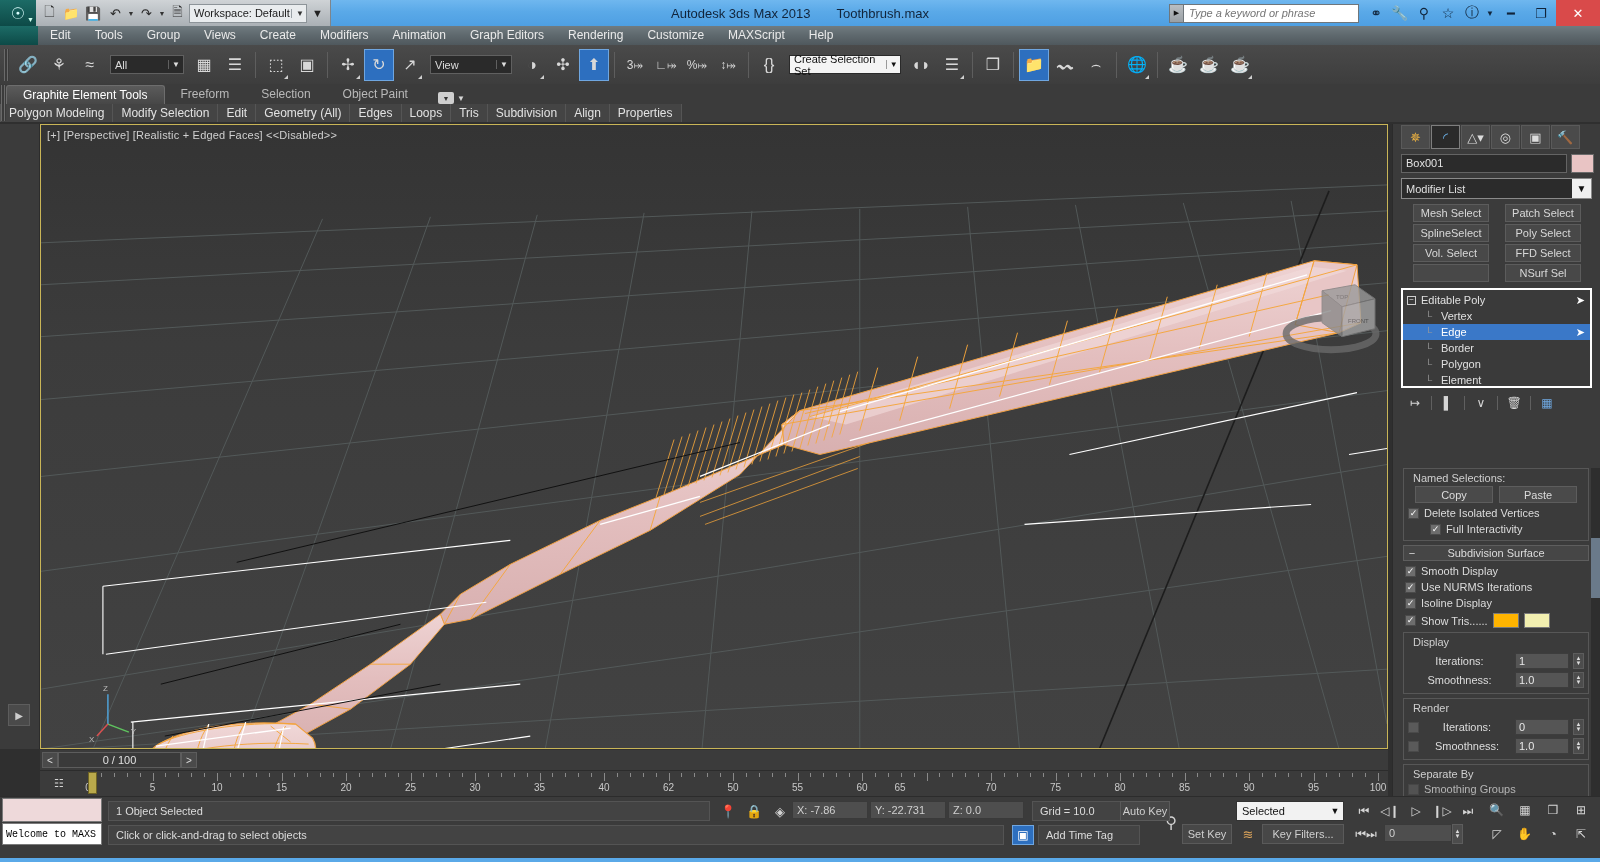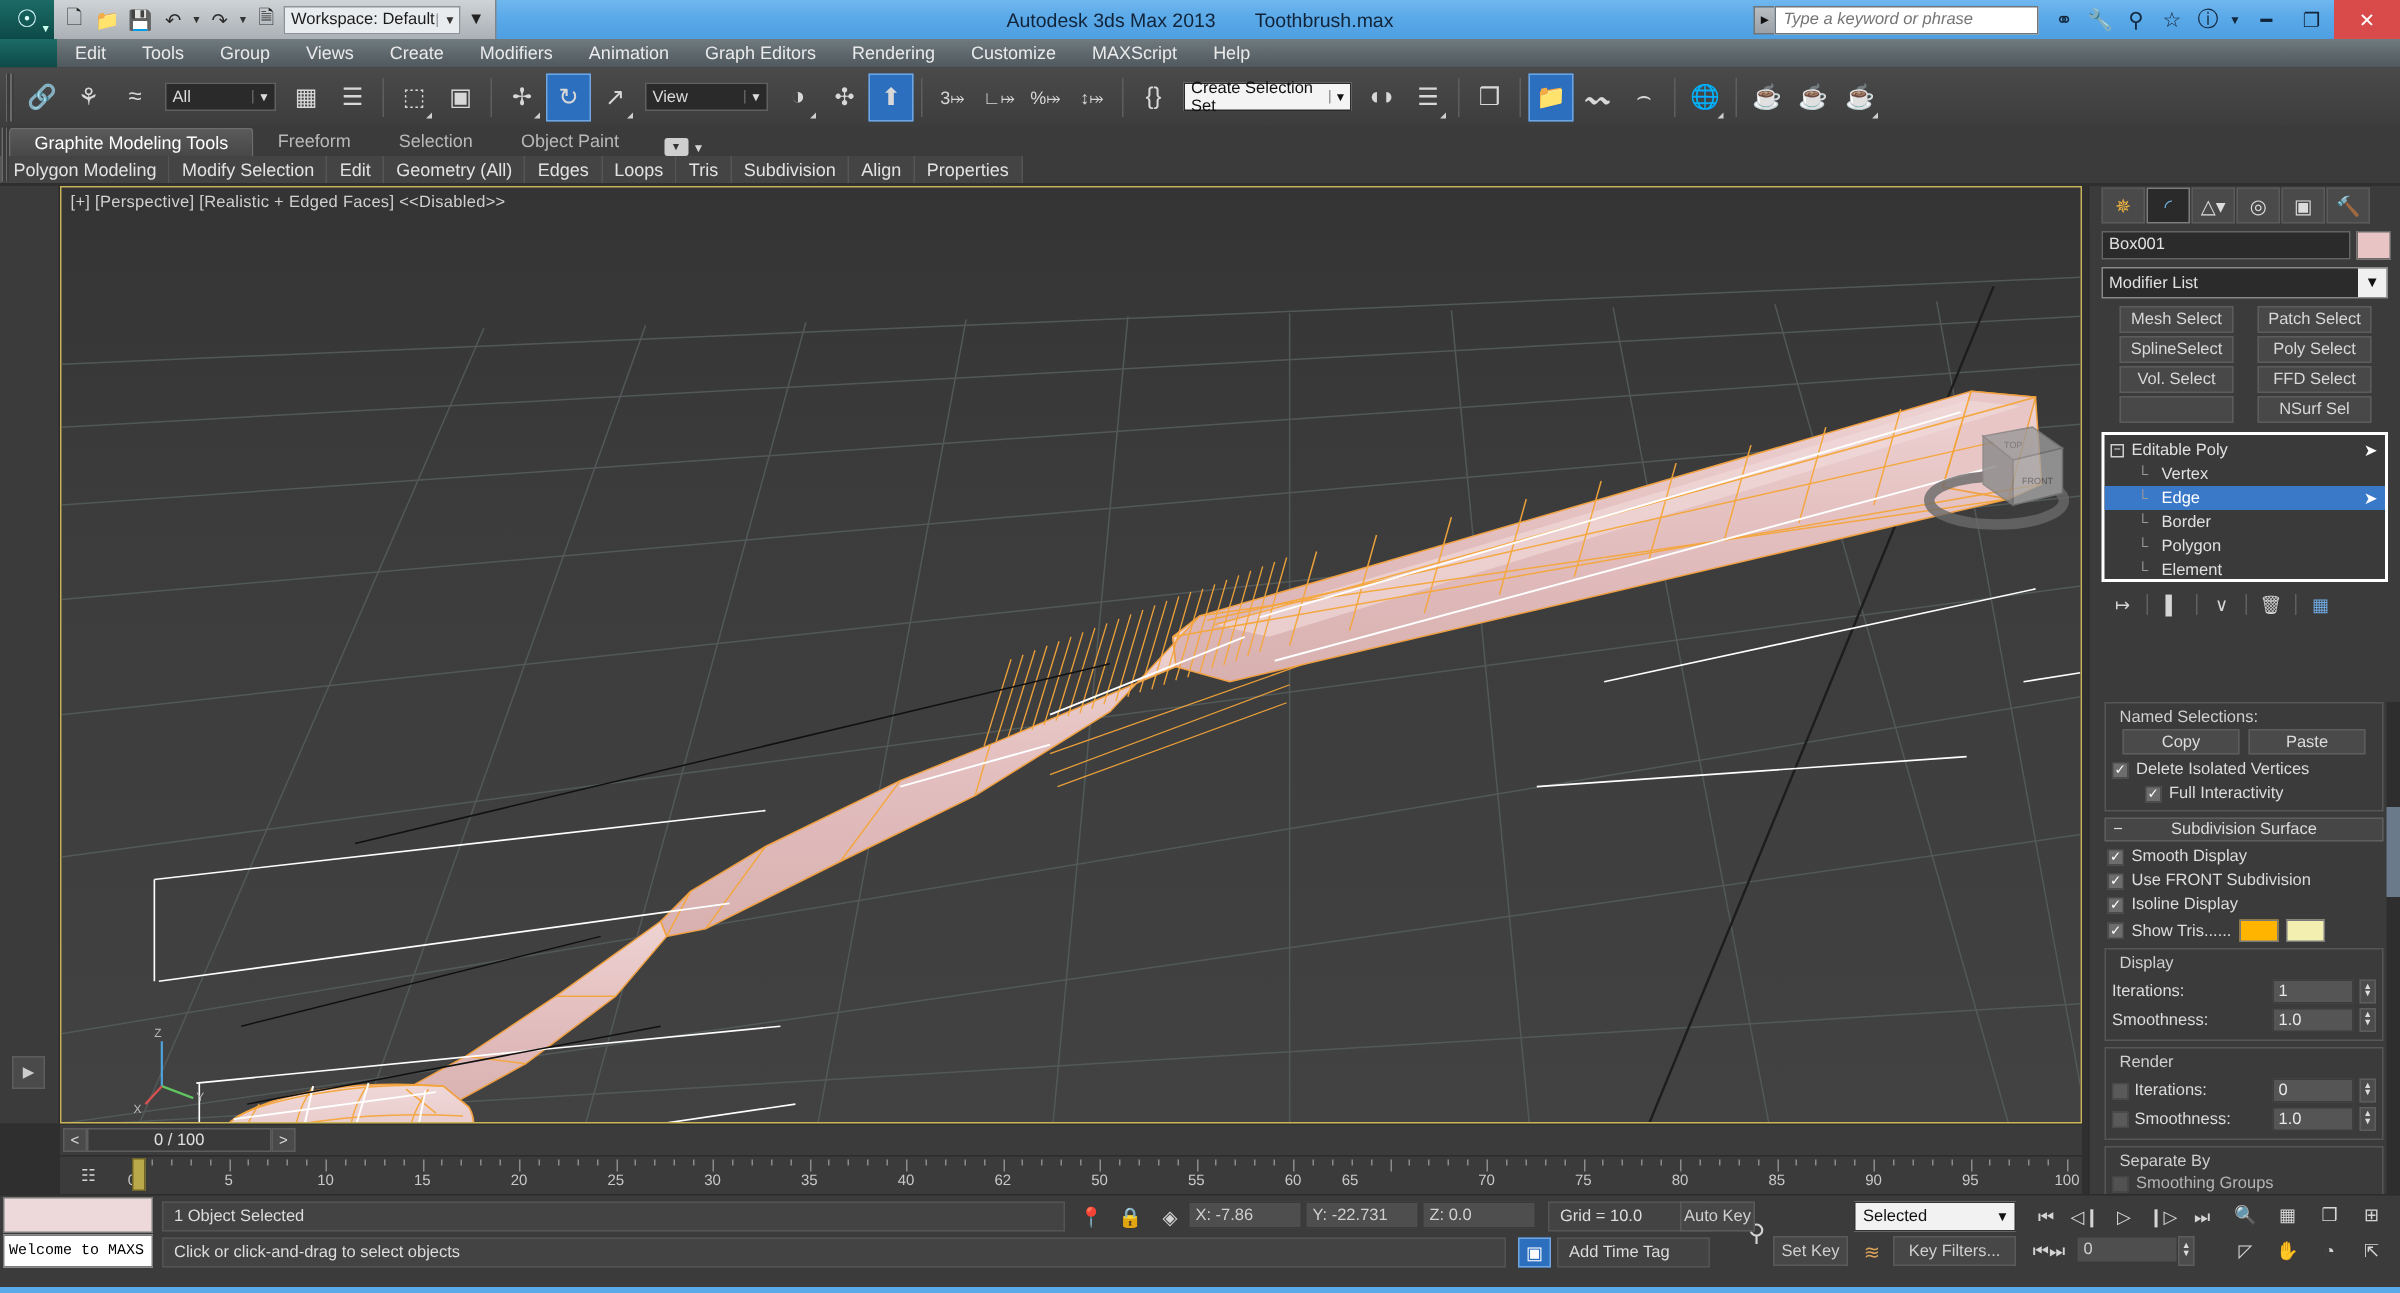--- a/index.html
+++ b/index.html
@@ -214,21 +214,21 @@
   .pbtn { width:78px; height:17px; background:#4a4a4a; border:1px solid #5d5d5d;
     color:#dcdcdc; font-size:11px; display:flex;align-items:center;justify-content:center;}
   .chk-row { display:flex; align-items:center; gap:5px; font-size:11px; color:#dcdcdc;
     margin-top:4px; }
   .chk { width:11px; height:11px; background:#6d6d6d; border:1px solid #4a4a4a;
     display:flex;align-items:center;justify-content:center; color:#ffffff; font-size:9px;
     line-height:9px;}
   .chk.off { background:#5a5a5a; color:transparent; }
   .num-row { display:flex; align-items:center; gap:4px; font-size:11px; color:#dcdcdc;
     margin-top:3px; }
-  .num-label { flex:1; text-align:left; }
+  .num-label { flex:1; text-align:center; }
   .num-field { width:54px; height:16px; background:#555; border:1px solid #3d3d3d;
     color:#e8e8e8; font-size:11px; padding-left:3px; line-height:14px;}
   .spin { width:11px; height:16px; background:#4c4c4c; border:1px solid #5d5d5d;
     display:flex; flex-direction:column; align-items:center; justify-content:center;
     font-size:6px; color:#ddd; line-height:5px;}
   .cage-sw { width:26px; height:15px; border:1px solid #7a7a7a; }
   .cp-scroll { position:absolute; right:0px; top:344px; width:9px; height:330px;
     background:#2e2e2e;}
   .cp-scroll .thumb { position:absolute; top:70px; left:0; width:9px; height:60px;
     background:#6a7a8a; }
@@ -392,21 +392,21 @@
     <div class="tbtn">🌐<span class="corner"></span></div>
     <div class="tsep"></div>
     <div class="tbtn">☕</div>
     <div class="tbtn">☕</div>
     <div class="tbtn">☕<span class="corner"></span></div>
   </div>
 
   <div class="ribbon">
     <div class="rgrip"></div>
     <div class="ribbon-tabs">
-      <div class="rtab active">Graphite Modeling Tools</div>
+      <div class="rtab active">Graphite Element Tools</div>
       <div class="rtab">Freeform</div>
       <div class="rtab">Selection</div>
       <div class="rtab">Object Paint</div>
       <div class="rdrop">
         <span class="chip">▼</span>
         <span style="font-size:8px">▼</span>
       </div>
     </div>
     <div class="ribbon-row2">
       <div class="rpanel">Polygon Modeling</div>
@@ -707,21 +707,21 @@
         <span class="tt">Subdivision Surface</span>
       </div>
 
       <div style="margin:4px 12px 0 12px">
         <div class="chk-row">
           <span class="chk">✓</span>
           <span>Smooth Display</span>
         </div>
         <div class="chk-row">
           <span class="chk">✓</span>
-          <span>Use FRONT Subdivision</span>
+          <span>Use NURMS Iterations</span>
         </div>
         <div class="chk-row">
           <span class="chk">✓</span>
           <span>Isoline Display</span>
         </div>
         <div class="chk-row">
           <span class="chk">✓</span>
           <span>Show Tris......</span>
           <span class="cage-sw" style="background:#ffb400"></span>
           <span class="cage-sw" style="background:#f2efb0"></span>

